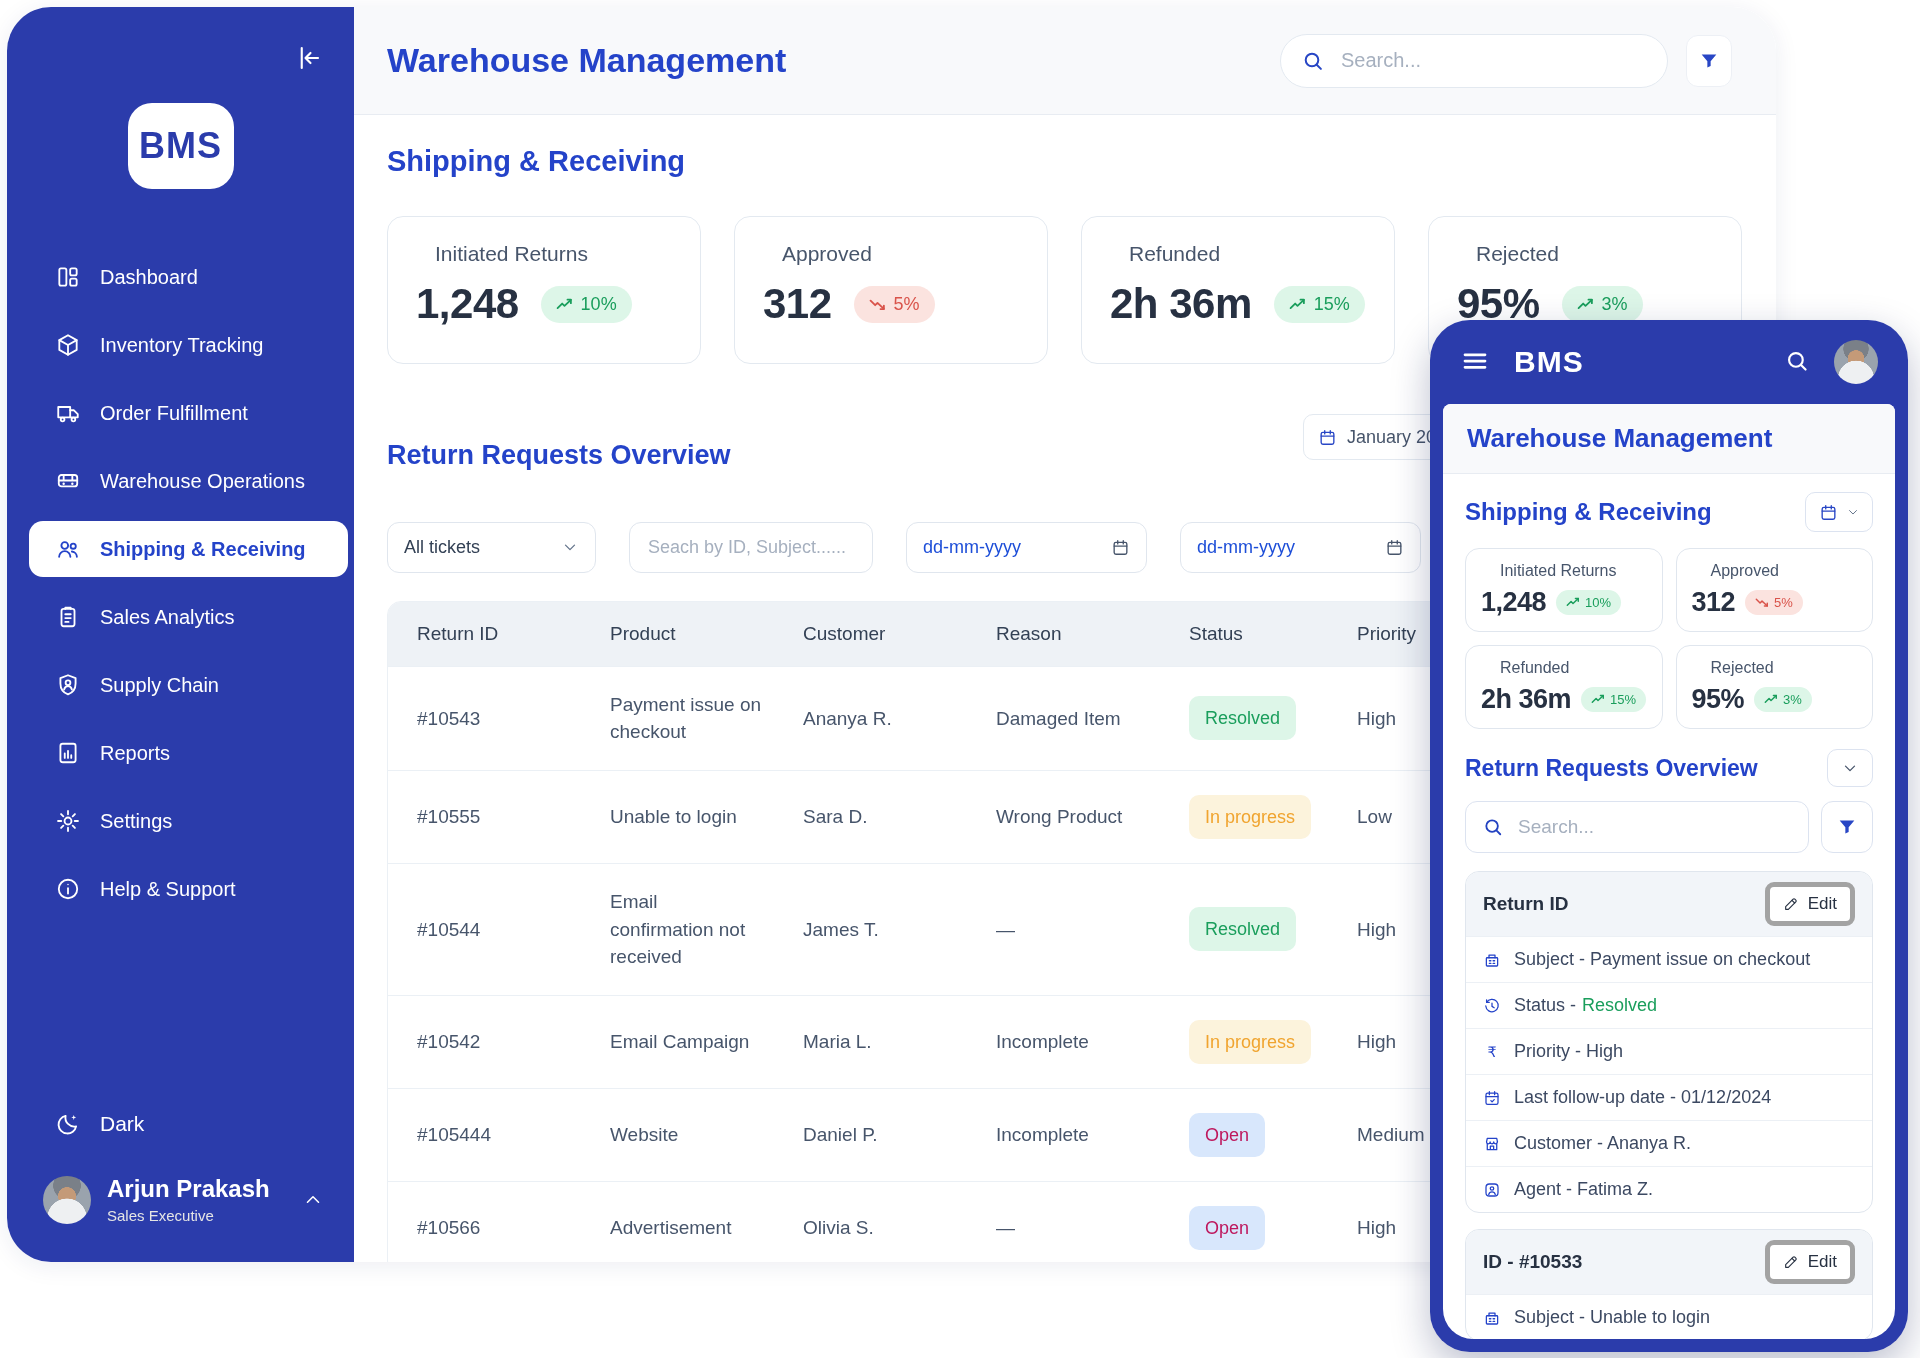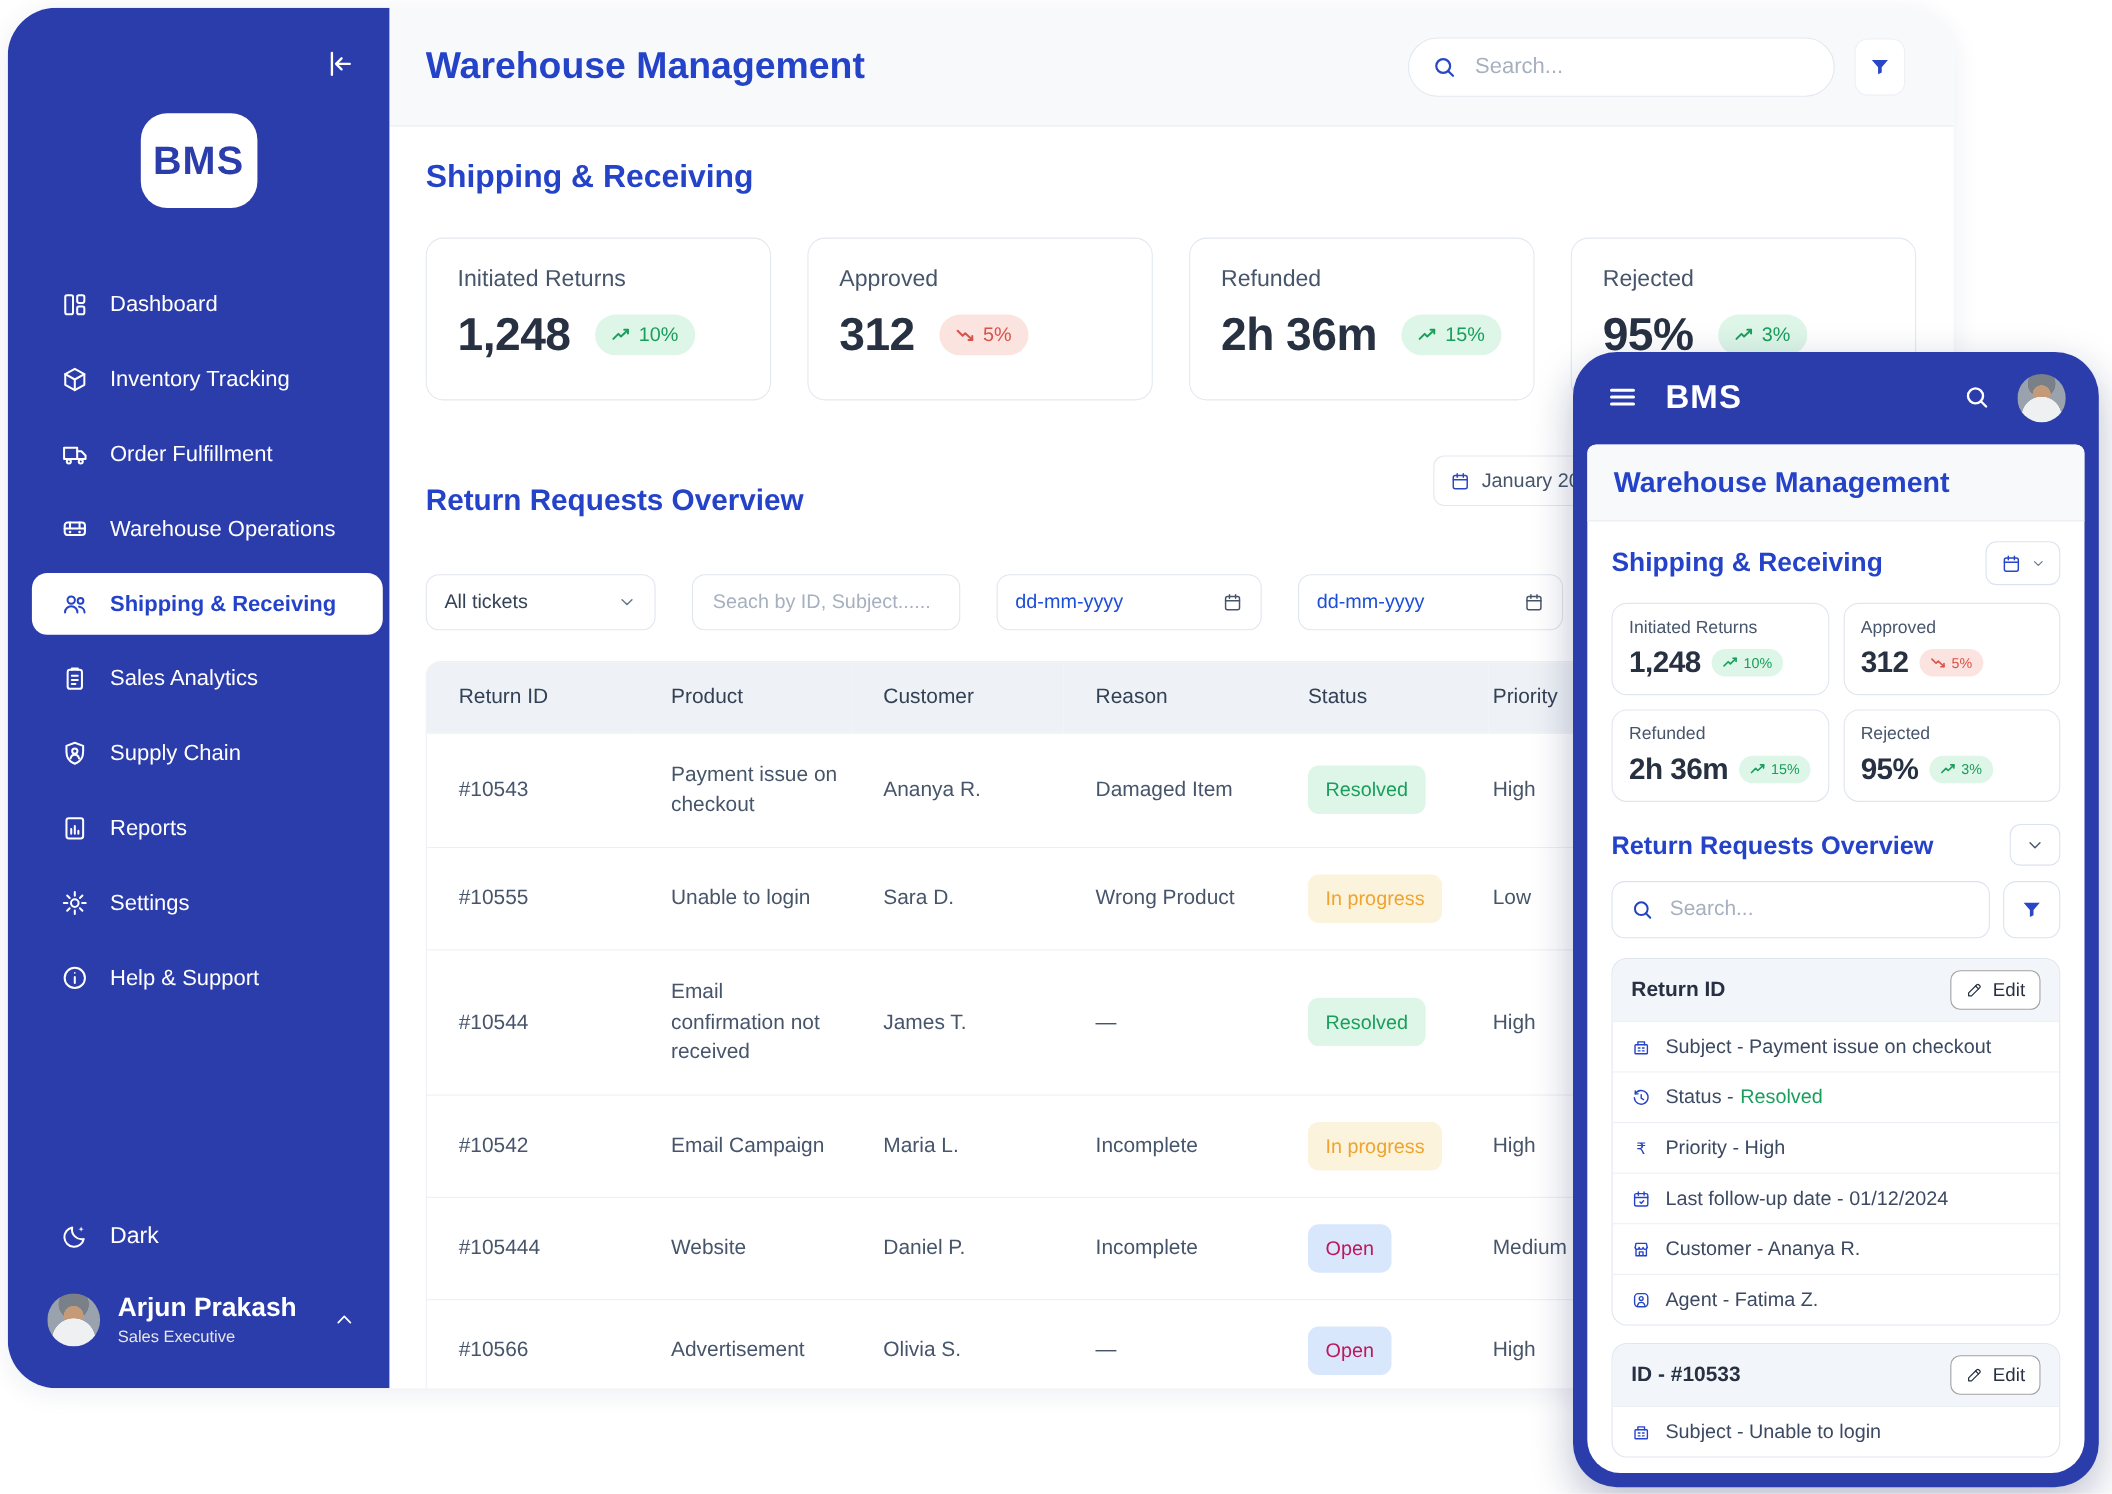--- a/index.html
+++ b/index.html
@@ -73,21 +73,21 @@
   .filter-btn {
     width:46px; height:52px; border:1px solid #EDF0F5; border-radius:12px; background:#fff;
     display:flex; align-items:center; justify-content:center; color:#2846C5;
   }
   .filter-btn .ic { width:22px; }
 
   .content { flex:1; padding:30px 0 0 33px; }
   .section-title { font-size:29px; font-weight:700; color:#2443C9; margin:0 0 38px; }
   .stats-row { display:flex; gap:33px; }
   .stat-card { width:314px; height:148px; border:1px solid #E3E9F0; border-radius:16px; background:#fff; padding:25px 28px; }
-  .stat-label { font-size:21px; color:#47556B; }
+  .stat-label { font-size:21px; color:#47556B;margin-left:19px; }
   .stat-value-row { display:flex; align-items:center; gap:22px; margin-top:14px; }
   .stat-value { font-size:42px; font-weight:700; color:#273142; letter-spacing:-0.5px; }
   .badge { display:inline-flex; align-items:center; gap:8px; border-radius:999px; padding:8px 15px; font-size:18px; font-weight:500; }
   .badge .ic { width:17px; }
   .badge.green { background:#DDF6E8; color:#1A9E5C; }
   .badge.red   { background:#FBE3DF; color:#D9534A; }
 
   .overview-row { position:relative; display:flex; align-items:center; margin:54px 0 28px; }
   .overview-title { font-size:27px; font-weight:700; color:#2443C9; }
   .date-btn {
@@ -153,21 +153,21 @@
   .m-chevron-btn .ic { width:18px; }
   .m-search-row { display:flex; gap:12px; margin-bottom:18px; }
   .m-search { flex:1; height:52px; border:1px solid #DCE3F0; border-radius:12px; display:flex; align-items:center; gap:12px; padding:0 16px; background:#fff; }
   .m-search .ic { width:22px; color:#2342C1; }
   .m-search input { border:none; outline:none; background:transparent; font-size:19px; color:#334155; flex:1; min-width:0; }
   .m-filter-btn { width:52px; height:52px; border:1px solid #DCE3F0; border-radius:12px; background:#fff; display:flex; align-items:center; justify-content:center; color:#2846C5; }
   .m-filter-btn .ic { width:22px; }
   .m-card { border:1px solid #E0E6EE; border-radius:14px; overflow:hidden; margin-bottom:16px; background:#fff; }
   .m-card-head { background:#F2F5F9; display:flex; align-items:center; justify-content:space-between; padding:10px 17px; }
   .m-card-title { font-size:19px; font-weight:700; color:#273142; }
-  .edit-btn { border:1px solid #a3a3a3; border-radius:9px; background:#fff; display:flex; align-items:center; gap:9px; padding:7px 13px; font-size:17px; color:#273142; }
+  .edit-btn { border:5px solid #a3a3a3; border-radius:9px; background:#fff; display:flex; align-items:center; gap:9px; padding:7px 13px; font-size:17px; color:#273142; }
   .edit-btn .ic { width:16px; color:#273142; }
   .m-row { display:flex; align-items:center; padding:12px 17px; border-top:1px solid #ECF0F5; font-size:18px; color:#3C4962; }
   .m-row .ic { width:18px; flex:0 0 18px; color:#2443C9; margin-right:13px; }
   .m-row .accent { color:#1A9E5C; margin-left:6px; }
 </style>
 </head>
 <body>
 
 <div class="desktop">
 

